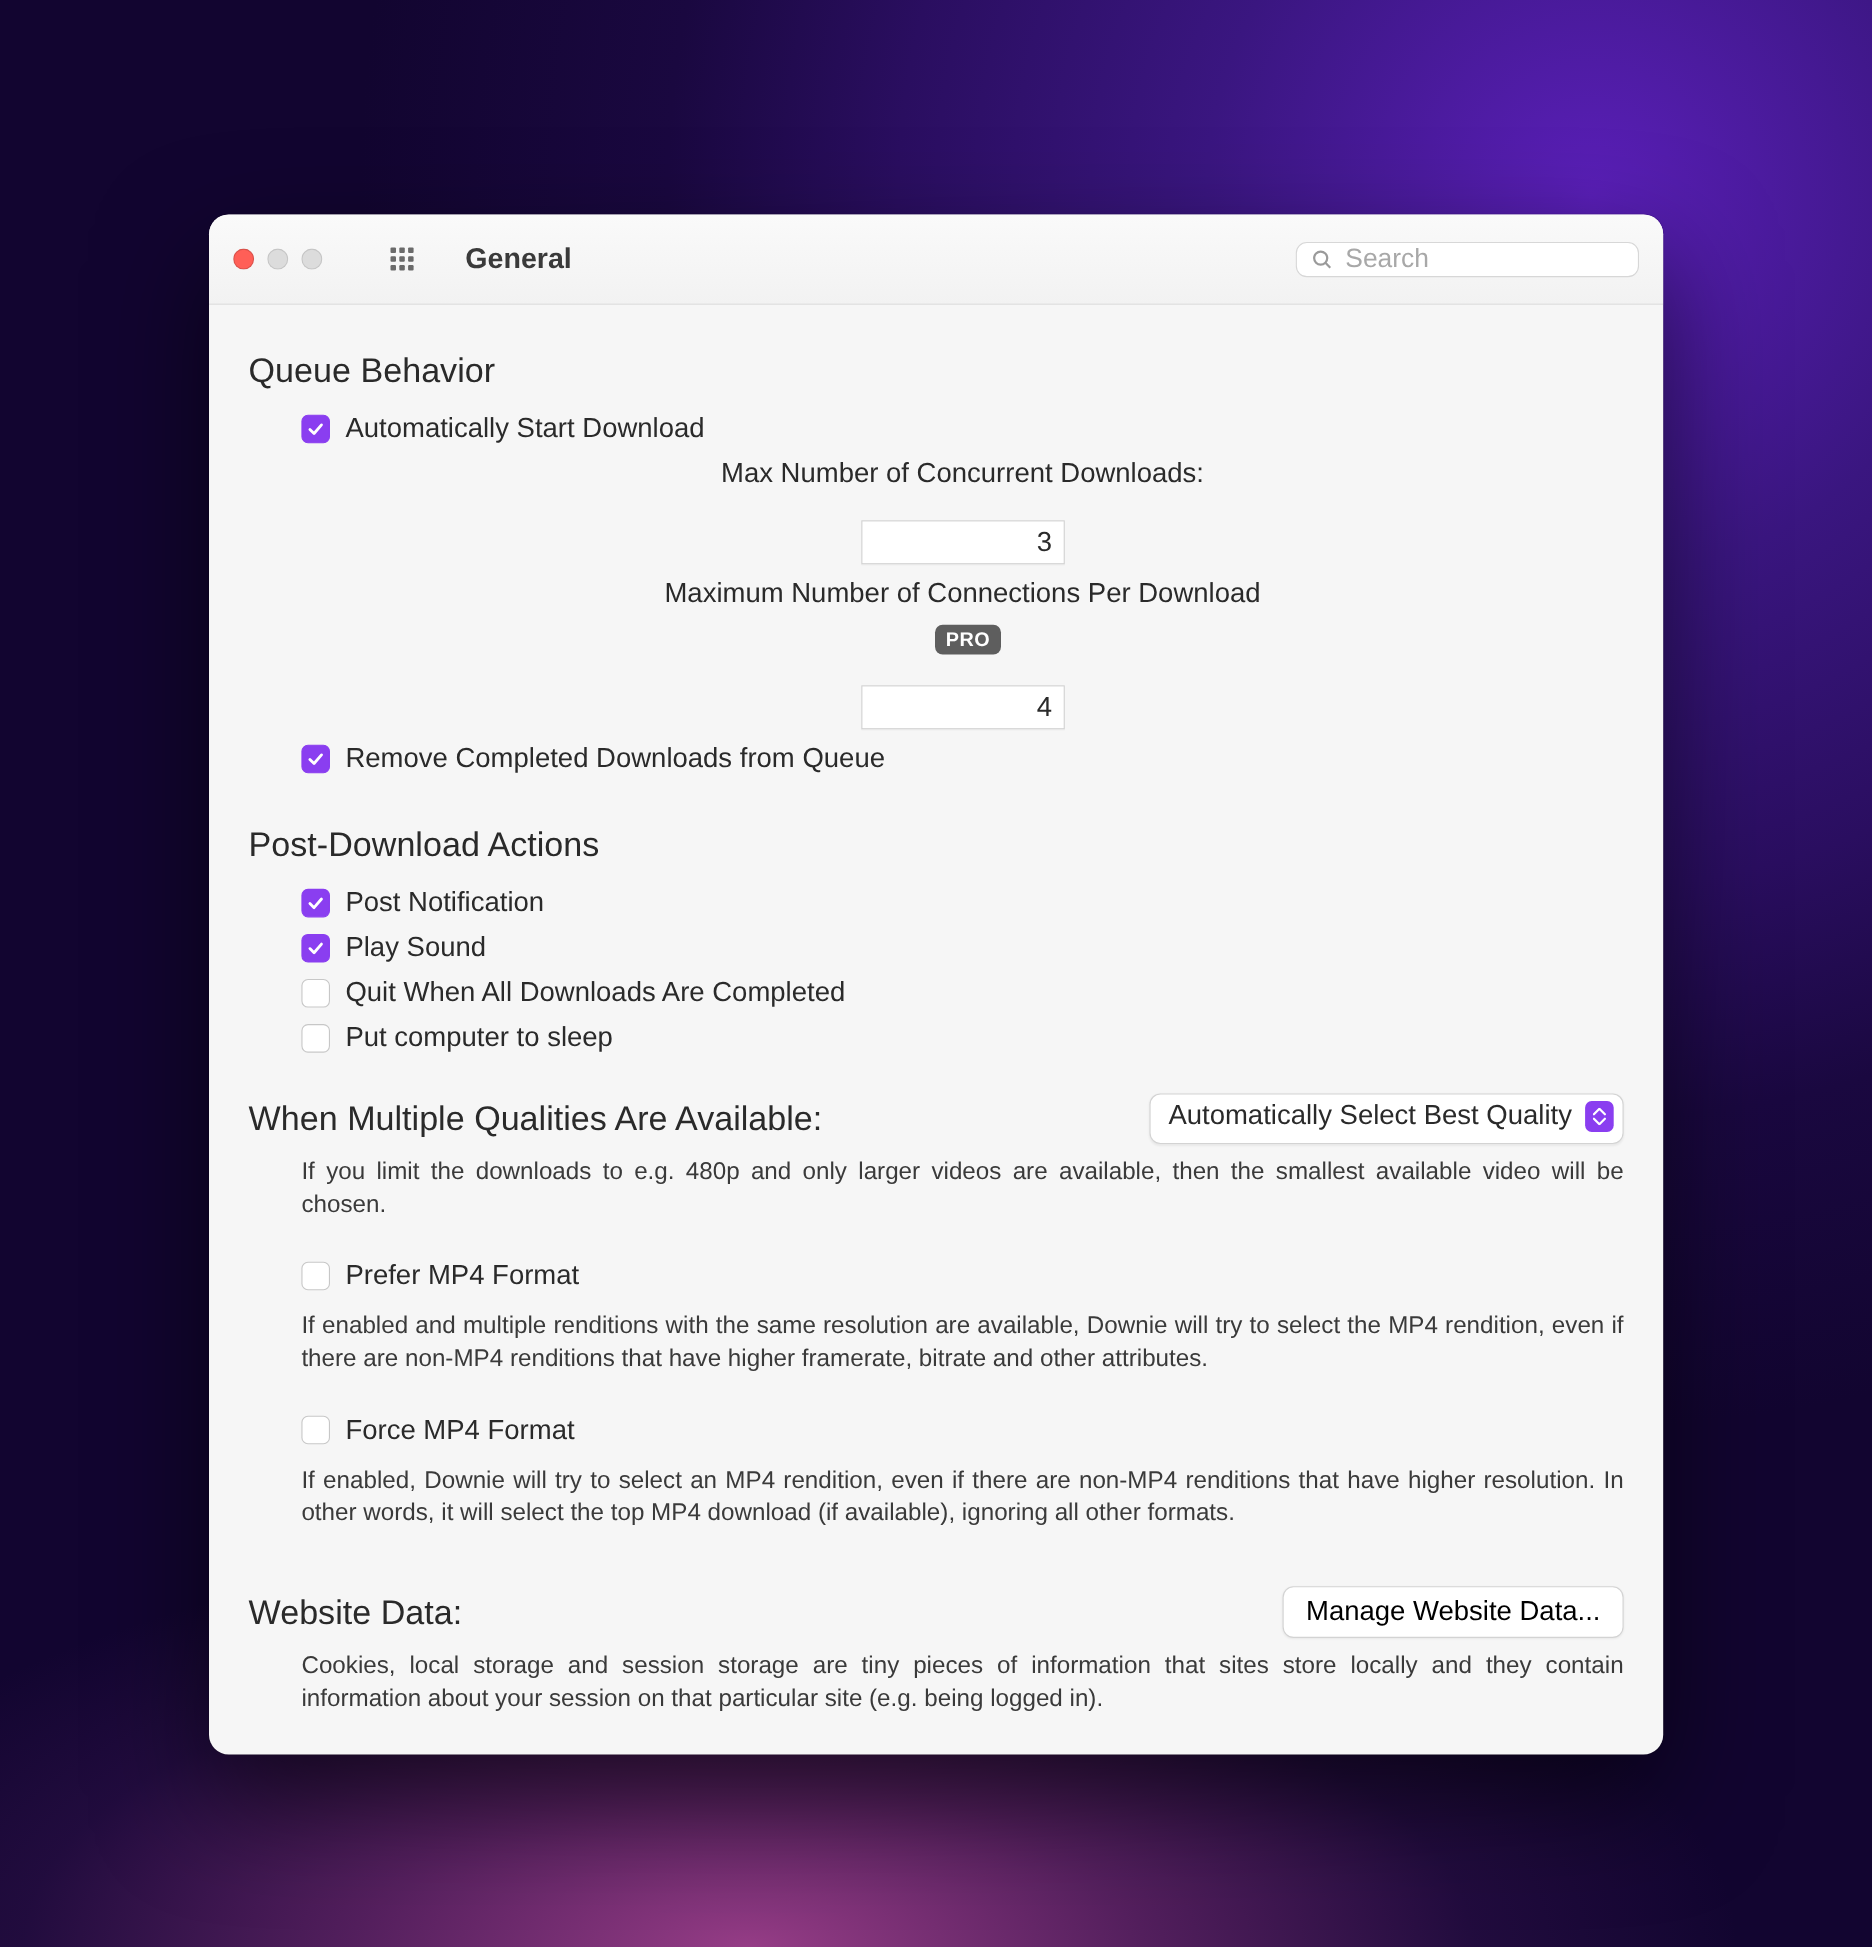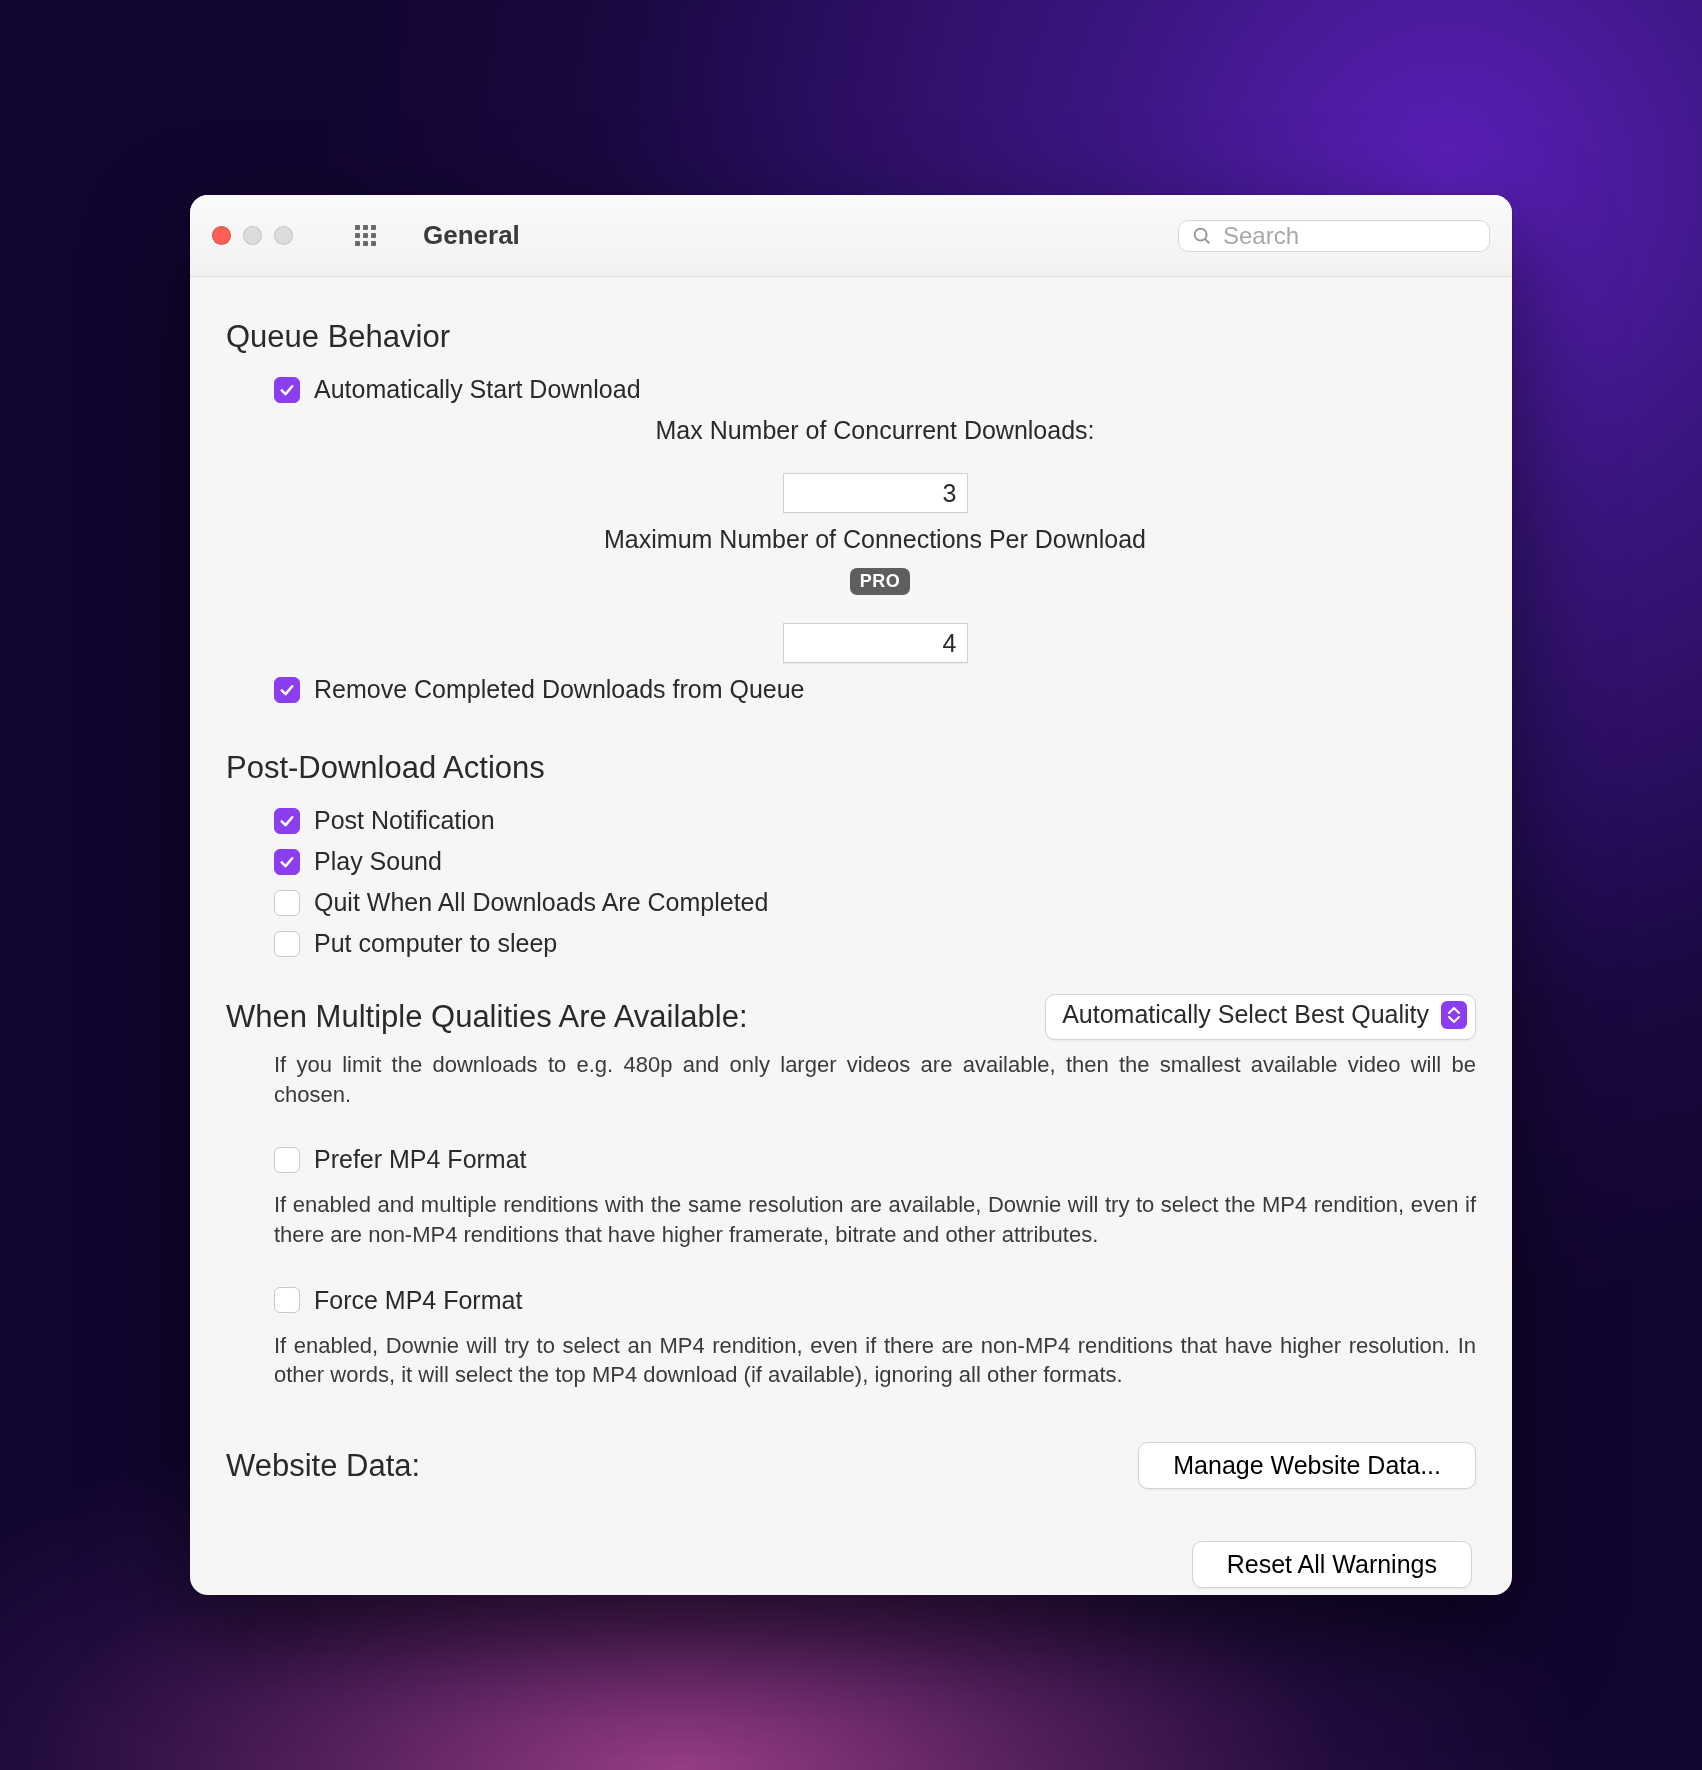--- a/index.html
+++ b/index.html
@@ -144,21 +144,21 @@
 
   .web-header {
     display: flex; align-items: center; justify-content: space-between;
     margin-top: 52px;
   }
   .btn {
     background: #fff;
     border: 1px solid #d3d3d3;
     border-radius: 10px;
     font-size: 25px;
-    padding: 8px 34px;
+    padding: 8px 20px;
     box-shadow: 0 1px 2px rgba(0,0,0,0.06);
     cursor: default;
   }
   .footer {
     display: flex; justify-content: flex-end;
     padding-top: 52px; padding-right: 4px;
   }
 </style>
 </head>
 <body>
@@ -289,19 +289,20 @@
     <div class="row">
       <div class="cb"></div>
       <span class="rlabel">Force MP4 Format</span>
     </div>
     <div class="help">If enabled, Downie will try to select an MP4 rendition, even if there are non-MP4 renditions that have higher resolution. In other words, it will select the top MP4 download (if available), ignoring all other formats.</div>
 
     <div class="web-header">
       <div class="section-title" style="margin-bottom:0;">Website Data:</div>
       <button class="btn">Manage Website Data...</button>
     </div>
+    <div class="help">Cookies, local storage and session storage are tiny pieces of information that sites store locally and they contain information about your session on that particular site (e.g. being logged in).</div>
 
     <div class="footer">
       <button class="btn">Reset All Warnings</button>
     </div>
 
   </div>
 </div>
 
 </body></html>

